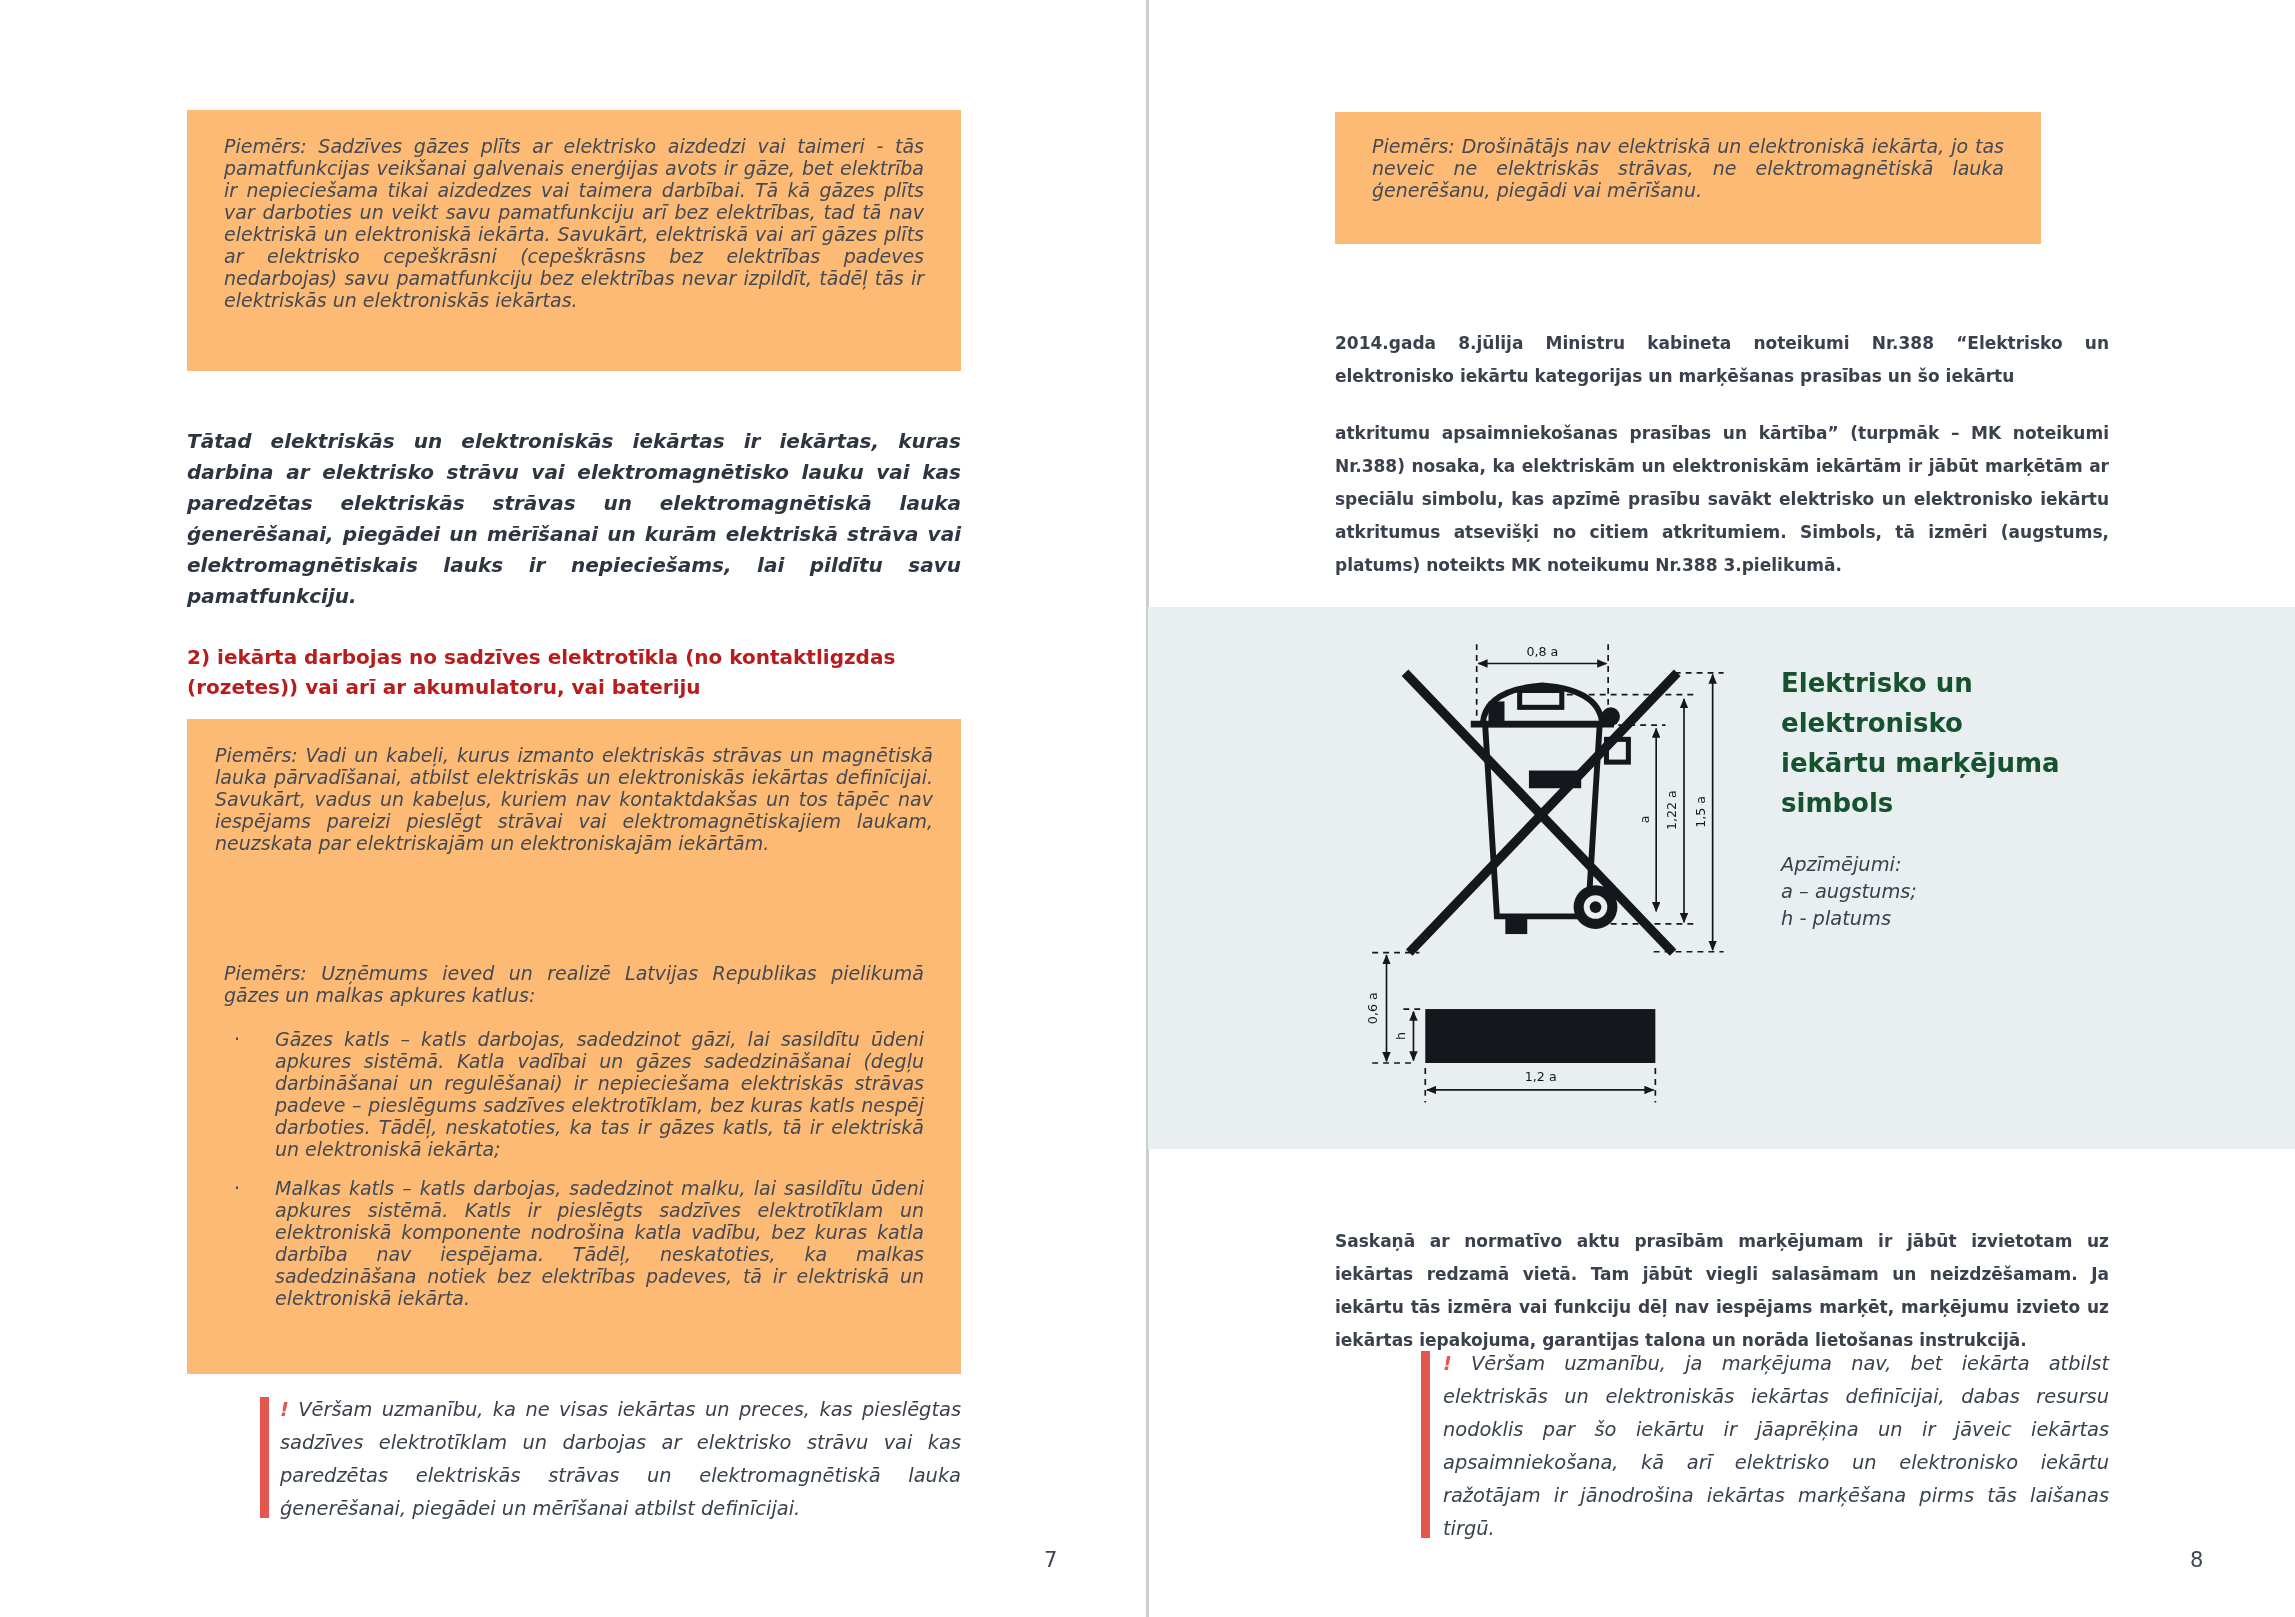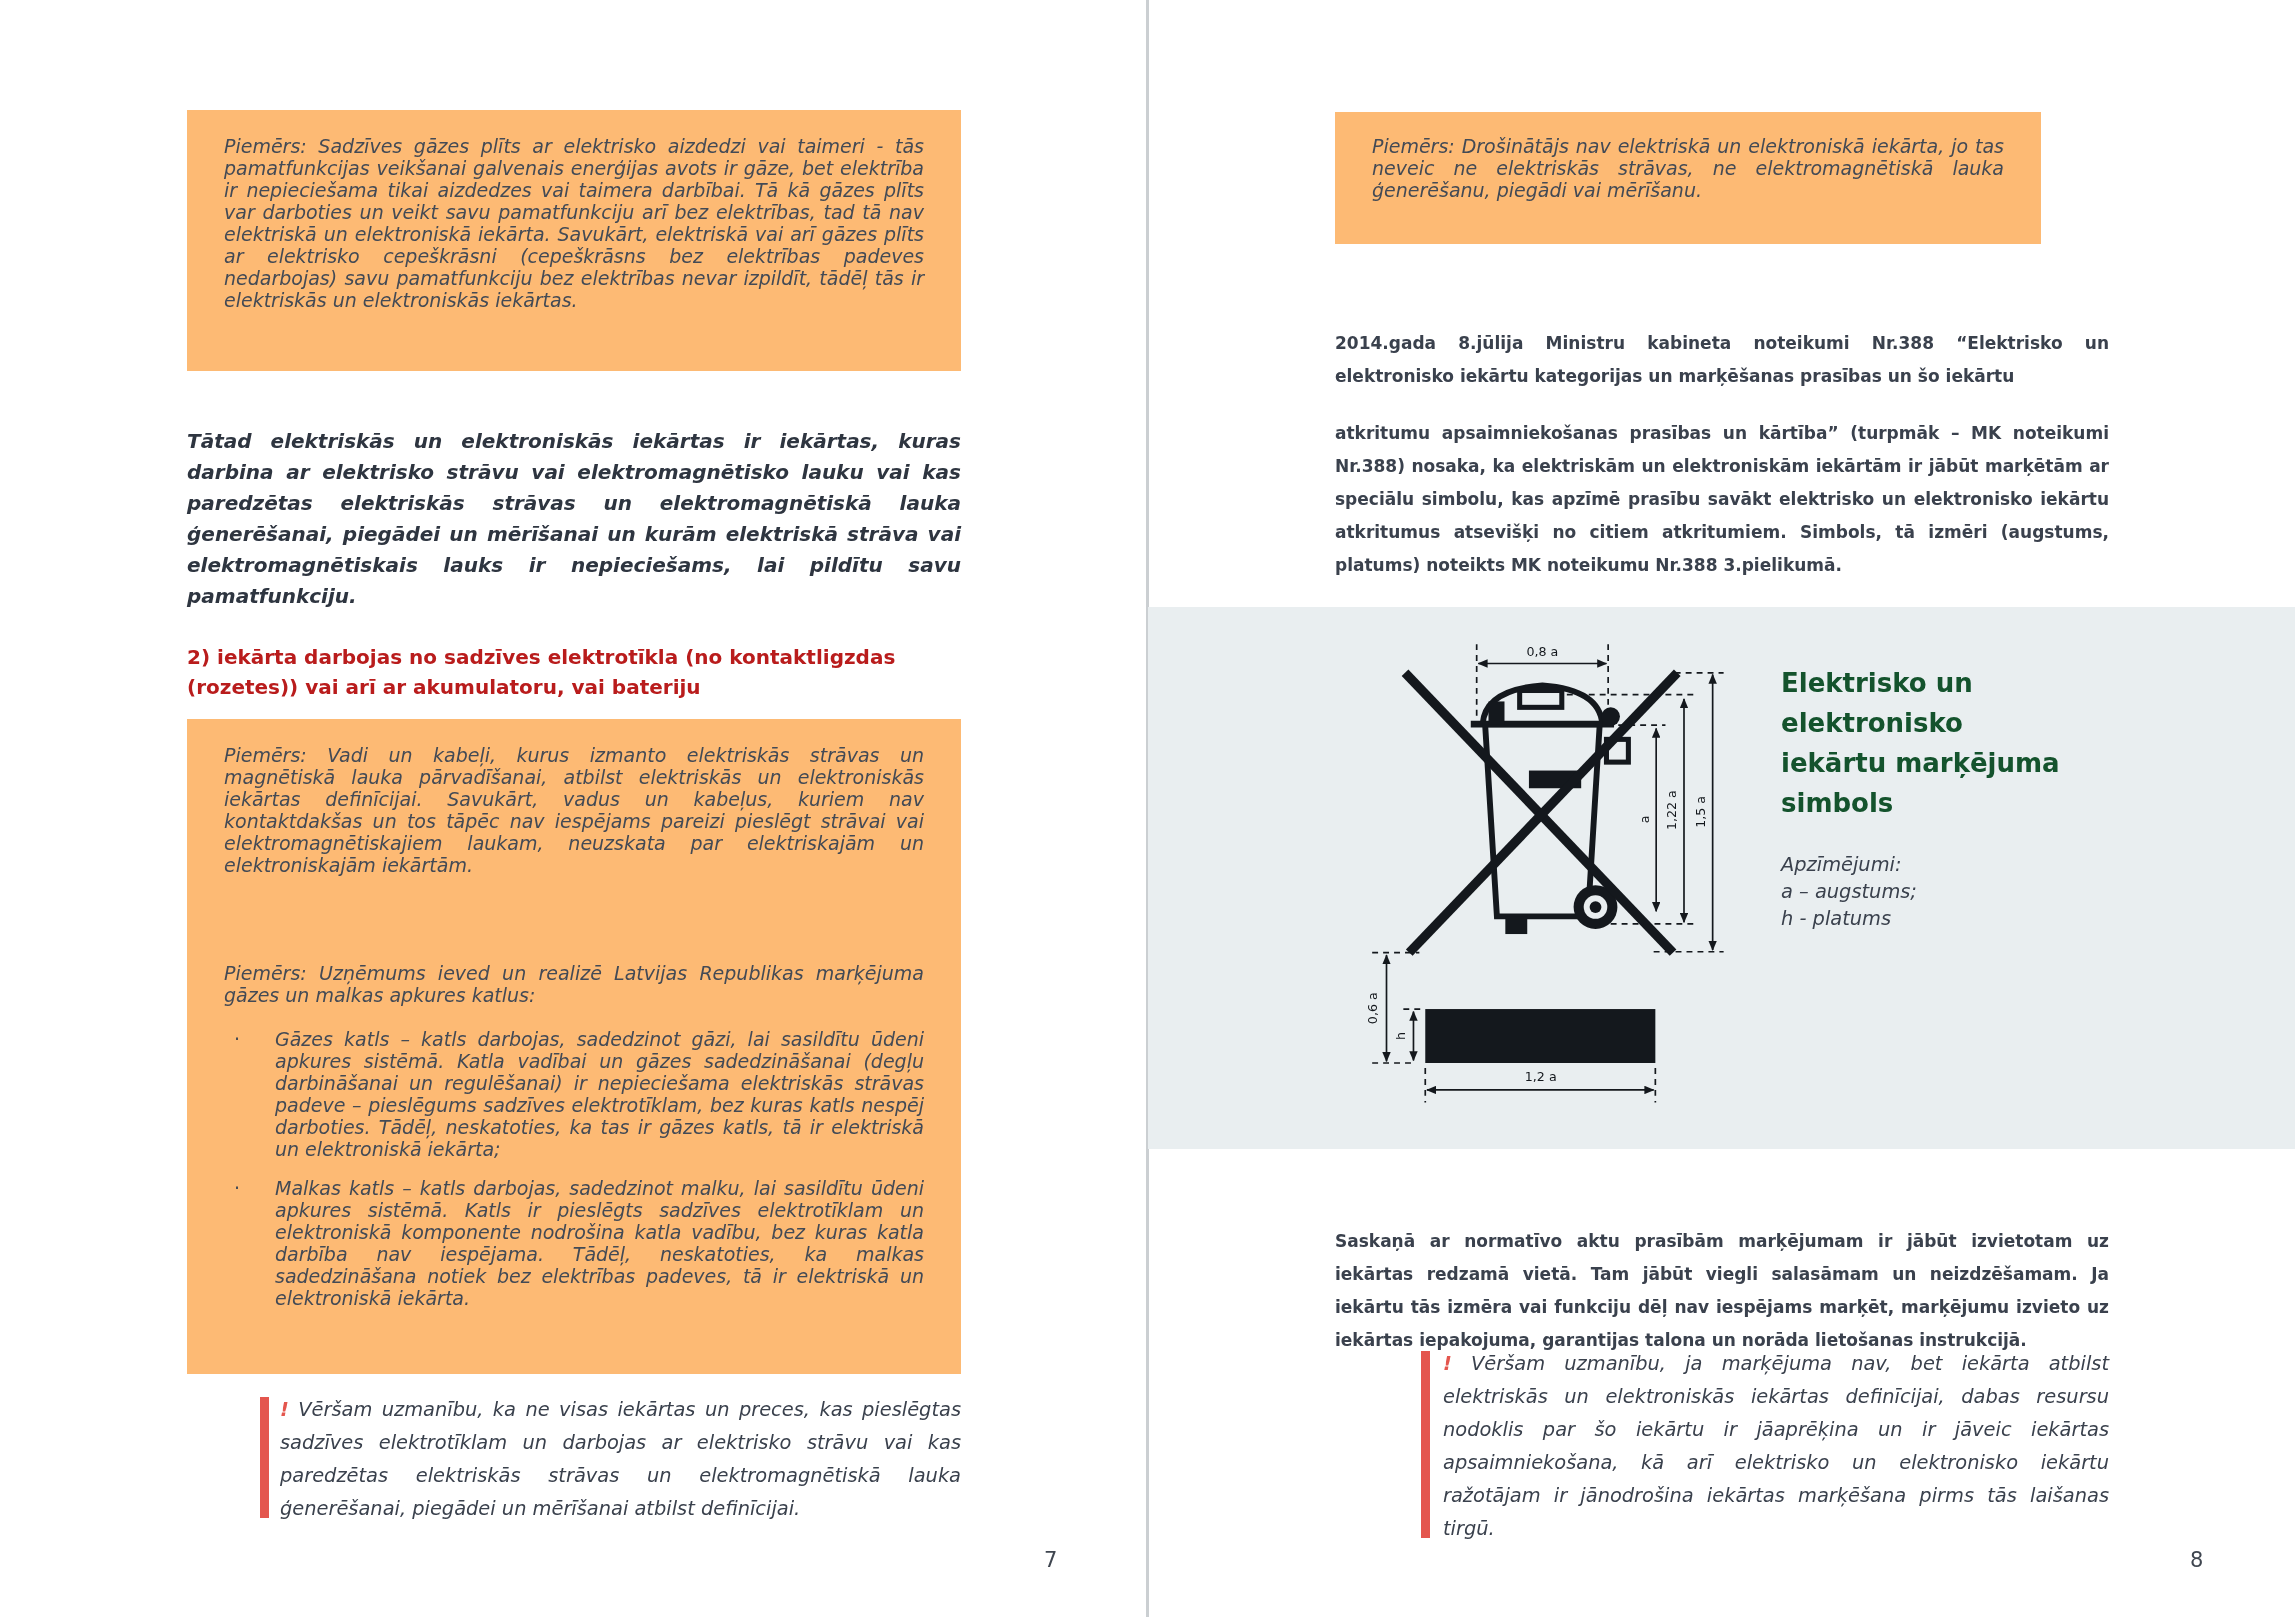--- a/index.html
+++ b/index.html
@@ -17,21 +17,21 @@
     color:#434a55;
     font-size:19px;
     line-height:22px;
   }
 
   #lbox1 { left:187px; top:110px;  width:774px; height:261px; padding:25px 37px; }
   #llead { left:187px; top:426px;  width:774px; font-size:20px; line-height:31px;
            font-weight:bold; font-style:italic; text-align:justify; color:#2e3540; }
   #lhead { left:187px; top:642px;  width:774px; font-size:20px; line-height:30px;
            font-weight:bold; color:#b91c1c; }
-  #lbox2 { left:187px; top:719px;  width:774px; height:228px; padding:25px 37px;font-style:italic; }
+  #lbox2 { left:187px; top:719px;  width:774px; height:228px; padding:25px 28px;font-style:italic; }
   #lbox3 { left:187px; top:932px; width:774px; height:442px; padding:30px 37px; }
   .b3intro { margin-bottom:22px; text-align:justify; }
   .bullet { display:flex; margin-bottom:17px; }
   .bullet .dot { width:51px; flex:none; padding-left:10px; font-style:normal; }
   .bullet .btxt { flex:1; text-align:justify; }
 
   .warn { font-size:19.4px; line-height:33px; font-style:italic; text-align:justify; color:#3a414d; }
   .wbar { position:absolute; left:0; top:4.2px; bottom:6.7px; width:9.3px; background:#e4564e; }
   .wmark { color:#e4564e; font-weight:bold; font-style:italic; }
 
@@ -70,21 +70,21 @@
 
   <div class="abs" id="llead">Tātad elektriskās un elektroniskās iekārtas ir iekārtas, kuras darbina ar elektrisko strāvu vai elektromagnētisko lauku vai kas paredzētas elektriskās strāvas un elektromagnētiskā lauka ģenerēšanai, piegādei un mērīšanai un kurām elektriskā strāva vai elektromagnētiskais lauks ir nepieciešams, lai pildītu savu pamatfunkciju.</div>
 
   <div class="abs" id="lhead">2) iekārta darbojas no sadzīves elektrotīkla (no kontaktligzdas (rozetes)) vai arī ar akumulatoru, vai bateriju</div>
 
   <div class="abs graybox" id="lbox2">
     <span>Piemērs: Vadi un kabeļi, kurus izmanto elektriskās strāvas un magnētiskā lauka pārvadīšanai, atbilst elektriskās un elektroniskās iekārtas definīcijai. Savukārt, vadus un kabeļus, kuriem nav kontaktdakšas un tos tāpēc nav iespējams pareizi pieslēgt strāvai vai elektromagnētiskajiem laukam, neuzskata par elektriskajām un elektroniskajām iekārtām.</span>
   </div>
 
   <div class="abs graybox" id="lbox3">
-    <div class="b3intro">Piemērs: Uzņēmums ieved un realizē Latvijas Republikas marķējuma gāzes un malkas apkures katlus:</div>
+    <div class="b3intro">Piemērs: Uzņēmums ieved un realizē Latvijas Republikas pielikumā gāzes un malkas apkures katlus:</div>
     <div class="bullet">
       <span class="dot">·</span>
       <span class="btxt">Gāzes katls – katls darbojas, sadedzinot gāzi, lai sasildītu ūdeni apkures sistēmā. Katla vadībai un gāzes sadedzināšanai (degļu darbināšanai un regulēšanai) ir nepieciešama elektriskās strāvas padeve – pieslēgums sadzīves elektrotīklam, bez kuras katls nespēj darboties. Tādēļ, neskatoties, ka tas ir gāzes katls, tā ir elektriskā un elektroniskā iekārta;</span>
     </div>
     <div class="bullet">
       <span class="dot">·</span>
       <span class="btxt">Malkas katls – katls darbojas, sadedzinot malku, lai sasildītu ūdeni apkures sistēmā. Katls ir pieslēgts sadzīves elektrotīklam un elektroniskā komponente nodrošina katla vadību, bez kuras katla darbība nav iespējama. Tādēļ, neskatoties, ka malkas sadedzināšana notiek bez elektrības padeves, tā ir elektriskā un elektroniskā iekārta.</span>
     </div>
   </div>
 

